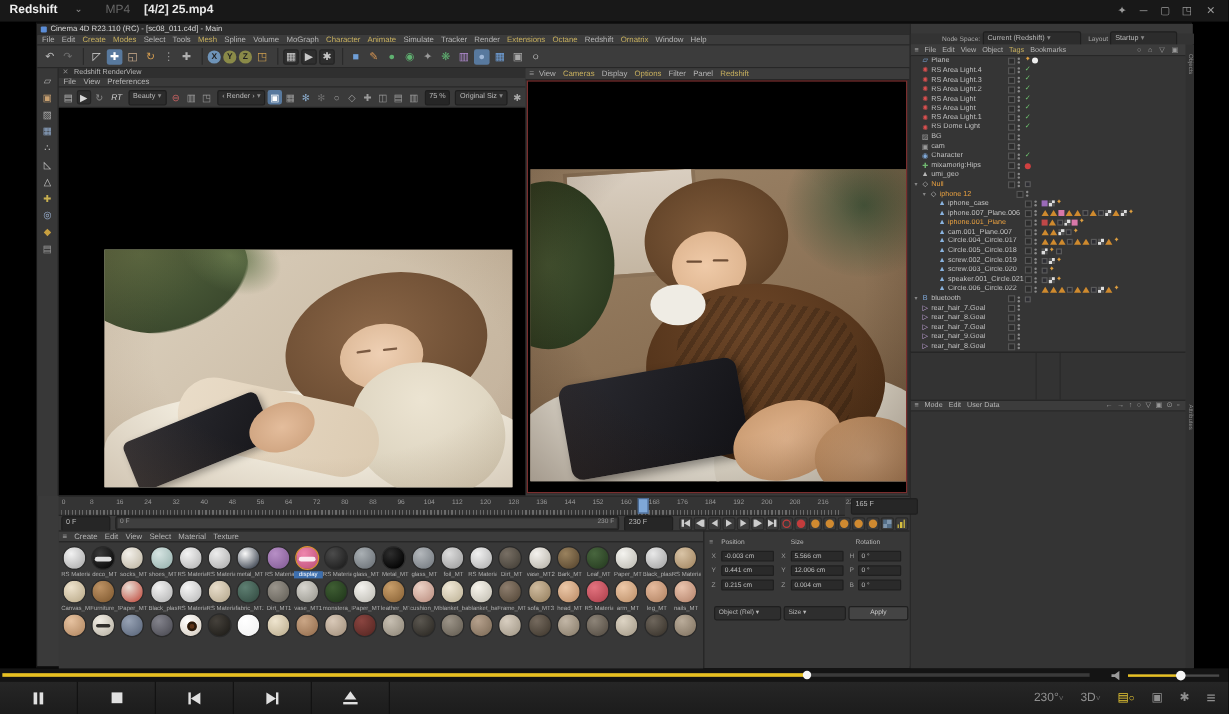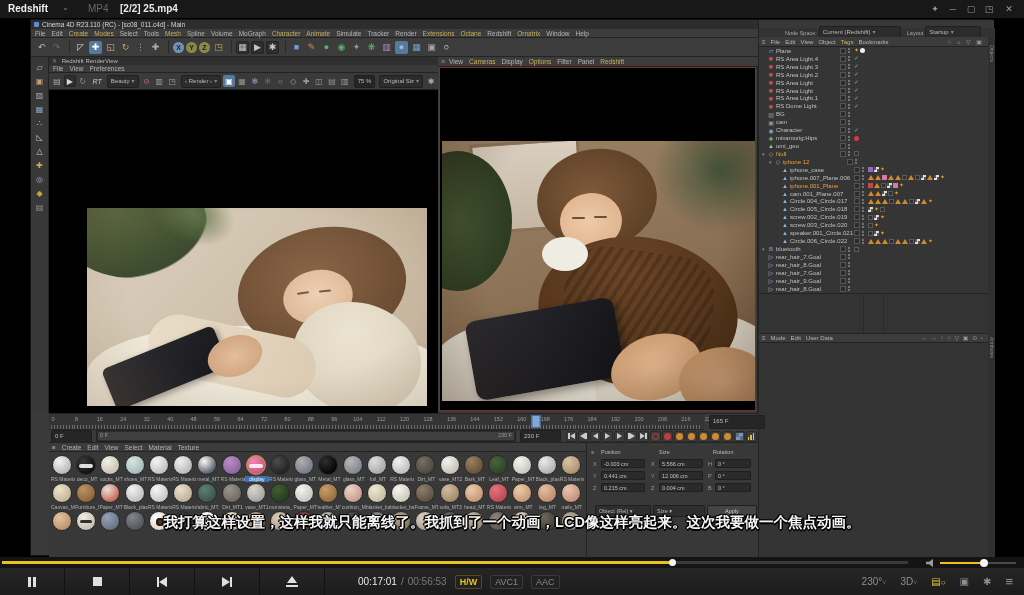--- a/index.html
+++ b/index.html
@@ -157,21 +157,21 @@
 </style>
 </head>
 <body>
 
 <div id="stage">
 
   <div class="abs" id="pp-titlebar">
     <span class="app">Redshift</span>
     <span class="caret">⌄</span>
     <span id="pp-codec">MP4</span>
-    <span id="pp-file">[2/2] 25.mp4</span>
+    <span id="pp-file">[4/2] 25.mp4</span>
     <span class="pp-winbtn" style="right:80px">✦</span>
     <span class="pp-winbtn" style="right:62px">─</span>
     <span class="pp-winbtn" style="right:44px">▢</span>
     <span class="pp-winbtn" style="right:26px">◳</span>
     <span class="pp-winbtn" style="right:6px">✕</span>
   </div>
 
   <div class="abs" id="c4d">
 
     <div class="abs" id="c4d-title">
@@ -1235,21 +1235,20 @@
         <span class="cfield" style="left:128px;top:28px;width:36px">0 °</span>
         <span class="caxis" style="left:6px;top:42px">Z</span>
         <span class="cfield" style="left:14px;top:40px;width:44px">0.215 cm</span>
         <span class="caxis" style="left:64px;top:42px">Z</span>
         <span class="cfield" style="left:72px;top:40px;width:44px">0.004 cm</span>
         <span class="caxis" style="left:121px;top:42px">B</span>
         <span class="cfield" style="left:128px;top:40px;width:36px">0 °</span>
       </div>
   </div>
 
-  <div class="abs" id="subtitle">我打算这样设置，这样我就只能离线了。我抓到了一个动画，LCD像这样亮起来。这次我要做一个焦点动画。</div>
 
   <div class="abs" id="pp-seek">
     <div class="track">
       <div class="fill" id="seek-fill" style="width: 670.44px;"></div>
       <div class="knob" id="seek-knob" style="left: 667.44px;"></div>
     </div>
   </div>
   <div class="abs" id="pp-vol-icon"></div>
   <div class="abs" id="pp-vol">
     <div class="fill" id="vol-fill" style="width: 44.08px;"></div>
@@ -1272,28 +1271,20 @@
     <div class="ppbtn" style="left:195px">
         <span class="tri-r"></span>
         <span class="bar" style="height:10px;width:2px"></span>
       </div>
     <div class="ppbtn" style="left:260px">
         <span style="display:inline-flex;flex-direction:column;align-items:center">
           <span class="tri-u"></span>
           <span style="width:12px;height:2px;background:#e0e0e0;margin-top:2px"></span>
         </span>
       </div>
-    <div class="abs" id="pp-time">
-      <span>00:17:01</span>
-      <span class="dim" style="margin:0 4px">/</span>
-      <span class="dim">00:56:53</span>
-      <span class="badge hw">H/W</span>
-      <span class="badge">AVC1</span>
-      <span class="badge">AAC</span>
-    </div>
     <div class="pp-right" style="right:4px">
       <span class="rbtn"><span>230°</span><span style="font-size:7px;color:#666">˅</span></span>
       <span class="rbtn"><span>3D</span><span style="font-size:7px;color:#666">˅</span></span>
       <span class="rbtn yellow">▤<span style="font-size:8px">○</span></span>
       <span class="rbtn">▣</span>
       <span class="rbtn">✱</span>
       <span class="rbtn" style="font-size:13px">≡</span>
     </div>
   </div>
 </div>

